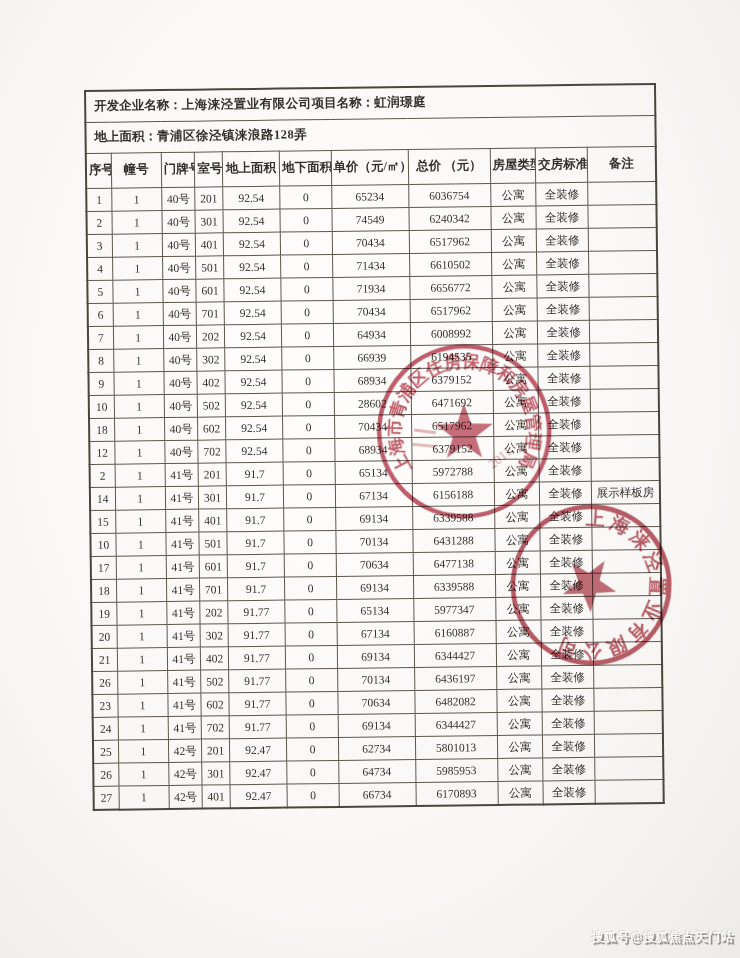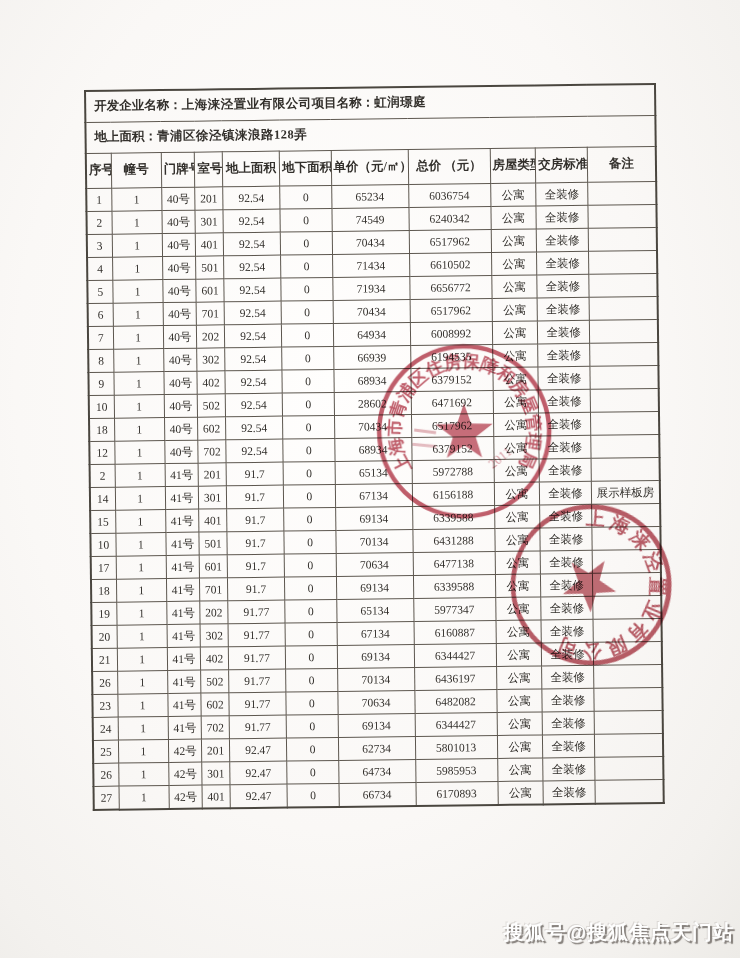--- a/index.html
+++ b/index.html
@@ -37,21 +37,21 @@
   col.c-aarea{width:10.1%}col.c-barea{width:9.0%}col.c-unit{width:13.5%}col.c-total{width:14.4%}
   col.c-type{width:8.0%}col.c-std{width:9.1%}col.c-note{width:12.0%}
   
   .stamp{position:absolute;mix-blend-mode:multiply;opacity:.82;filter:blur(.3px);pointer-events:none;}
   .stamp-1{left:286px;top:256px;width:180px;height:180px;}
   .stamp-2{left:416px;top:416px;width:170px;height:170px;transform:rotate(106deg);}
   
   .watermark{
     position:absolute;right:6px;bottom:12px;
     font-family:"Liberation Sans","DejaVu Sans",sans-serif;
-    font-size:20px;font-weight:700;letter-spacing:1px;
+    font-size:12px;font-weight:700;letter-spacing:1px;
     color:#fefefe;
     text-shadow:2px 2px 1px rgba(110,105,100,.85), -1px -1px 0 rgba(150,145,140,.25);
   }
 </style>
 </head>
 <body>
 
 <div class="paper">
   <div class="doc">
 

